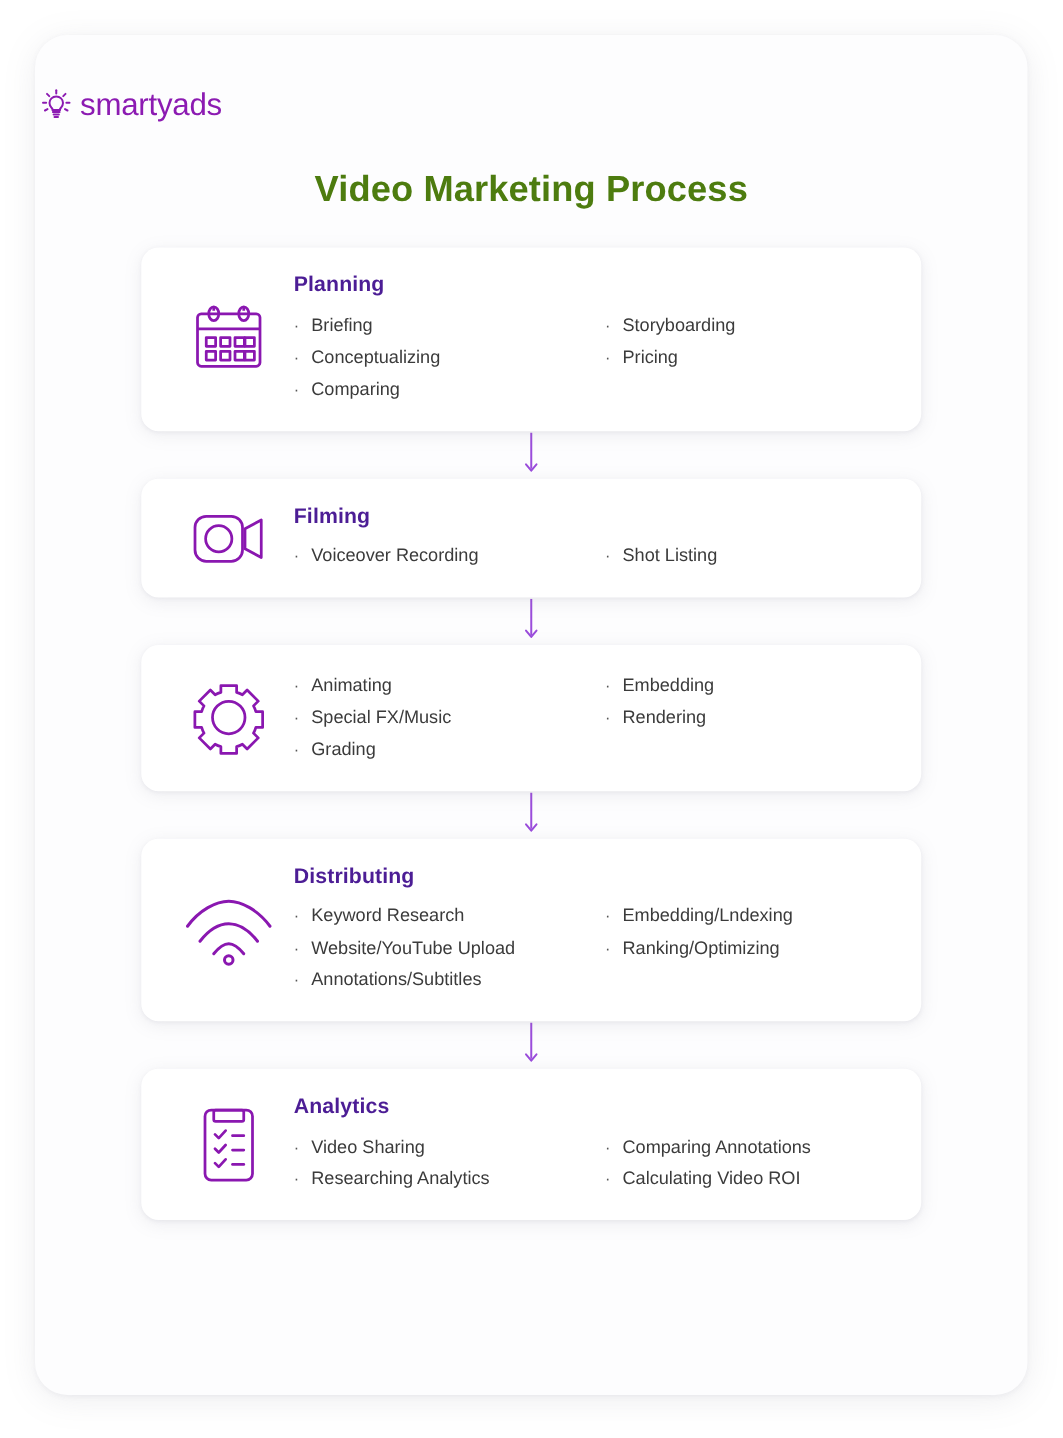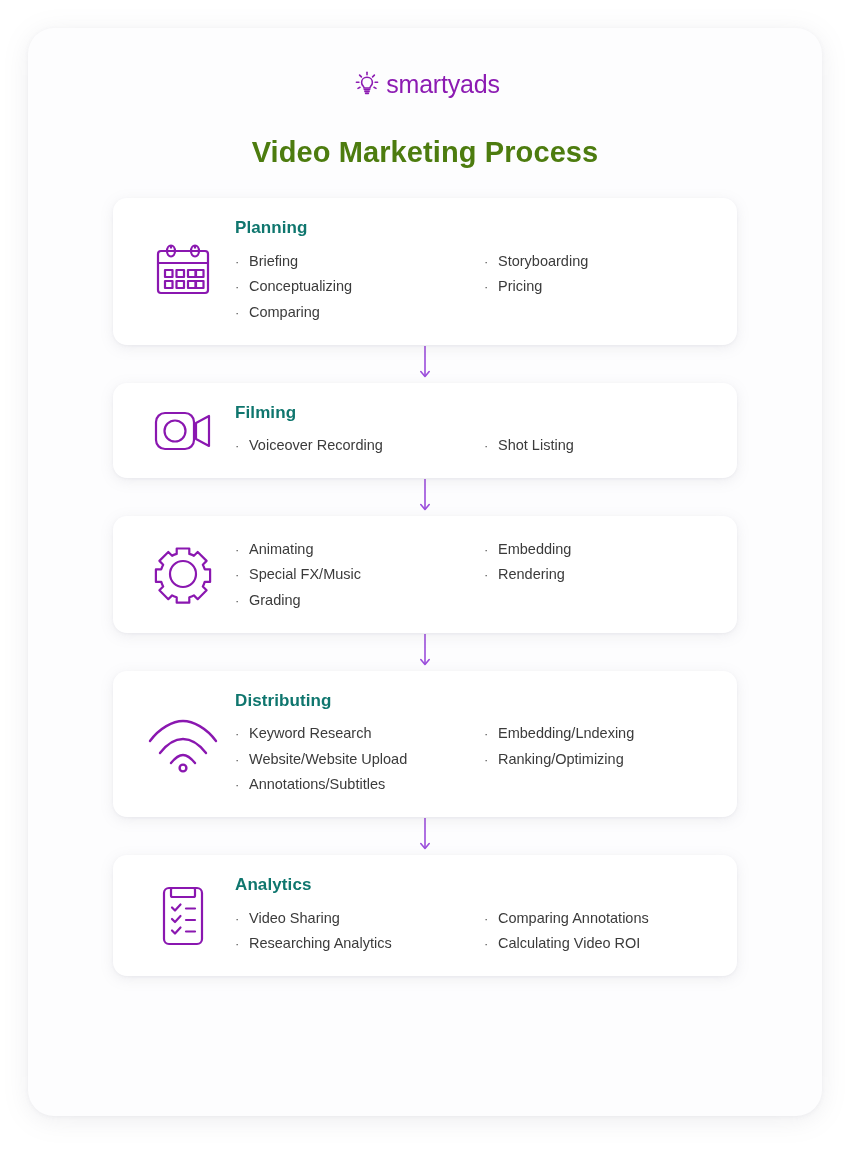--- a/index.html
+++ b/index.html
@@ -42,21 +42,20 @@
   }
 
   
   .logo-row {
     position: absolute;
     top: 38px;
     left: 0;
     width: 100%;
     display: flex;
     align-items: center;
-    justify-content: center;
     gap: 2px;
   }
   .logo-bulb { width: 34px; height: 34px; display: block; }
   .logo-text {
     font-size: 25px;
     font-weight: 400;
     color: #8c1bb2;
     letter-spacing: -0.2px;
     line-height: 1;
     position: relative;
@@ -102,21 +101,21 @@
     align-items: center;
     justify-content: center;
   }
   .card-icon svg { display: block; }
 
   .card-body { flex: 1; padding-left: 4px; }
 
   .card-title {
     font-size: 17px;
     font-weight: bold;
-    color: #0f766e;
+    color: #4c1d95;
     margin-bottom: 10px;
     letter-spacing: 0.1px;
   }
 
   .cols {
     display: flex;
     gap: 0;
   }
   .col { width: 50%; }
   .col.right { padding-left: 10px; }
@@ -328,21 +327,21 @@
           <div class="card-body">
             <div class="card-title">Distributing</div>
             <div class="cols">
               <div class="col left">
                 <div class="bullet">
                   <span class="dot">·</span>
                   <span>Keyword Research</span>
                 </div>
                 <div class="bullet">
                   <span class="dot">·</span>
-                  <span>Website/Website Upload</span>
+                  <span>Website/YouTube Upload</span>
                 </div>
                 <div class="bullet">
                   <span class="dot">·</span>
                   <span>Annotations/Subtitles</span>
                 </div>
               </div>
               <div class="col right">
                 <div class="bullet">
                   <span class="dot">·</span>
                   <span>Embedding/Lndexing</span>

